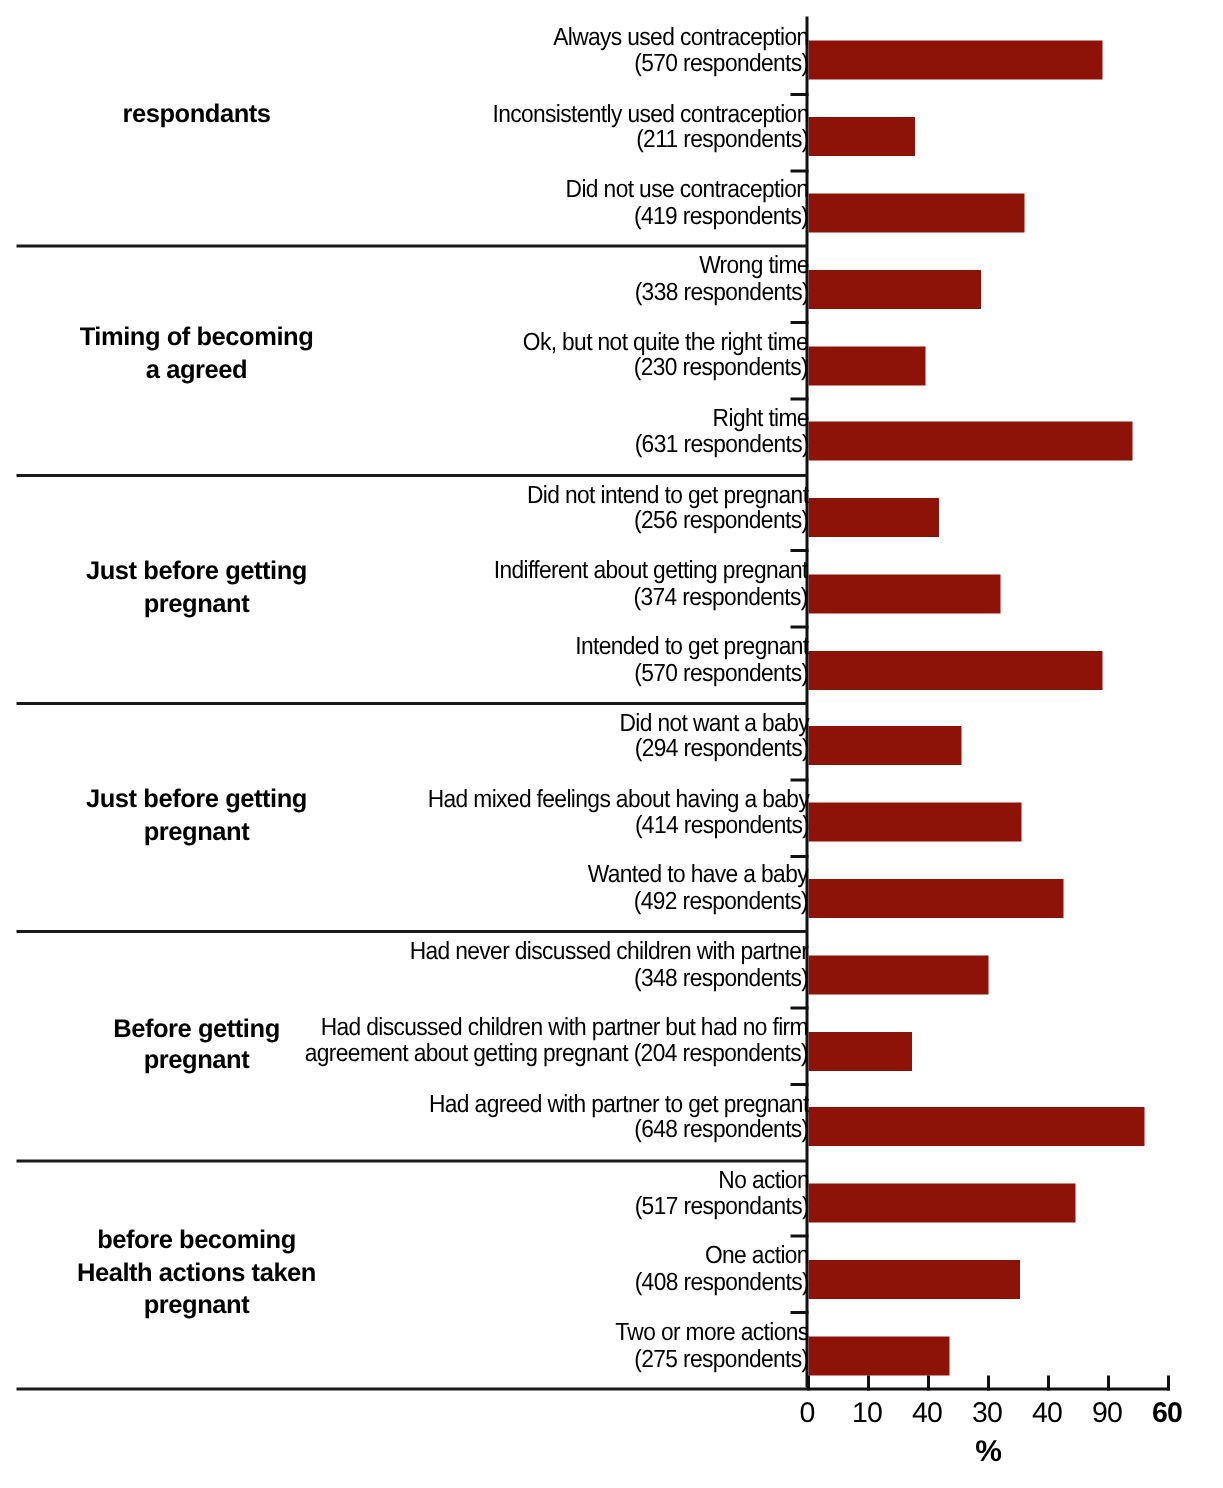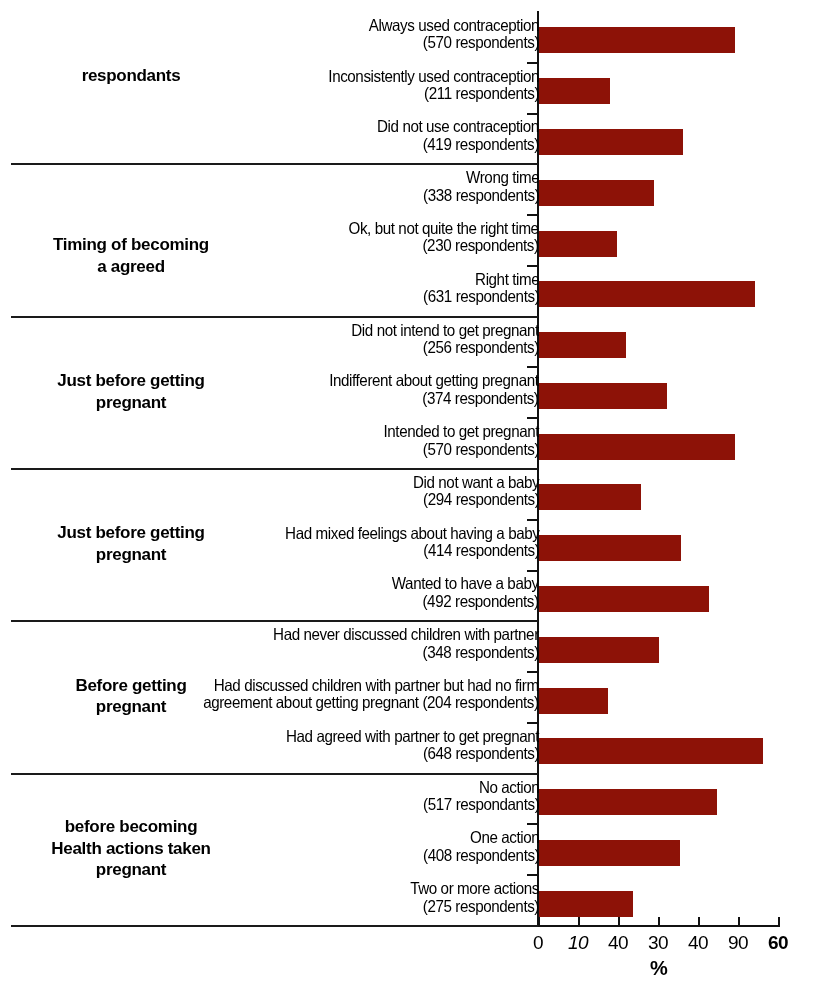--- a/index.html
+++ b/index.html
@@ -136,21 +136,21 @@
       <span class="ln">Inconsistently used contraception</span>
       <span class="ln">(211 respondents)</span>
     </div>
     <div class="bar" style="width: 71.2px; background: rgb(141, 18, 7); top: 78.1667px;"></div>
     <div class="row-label" style="top: 118.444px;">
       <span class="ln">Did not use contraception</span>
       <span class="ln">(419 respondents)</span>
     </div>
     <div class="bar" style="width: 144px; background: rgb(141, 18, 7); top: 128.944px;"></div>
     <div class="group-sep" style="top: 315.667px; width: 527px;"></div>
-    <div class="group-title" style="top: 234px;">
+    <div class="group-title" style="top: 214px;">
       <span class="ln">Timing of becoming</span>
       <span class="ln">a agreed</span>
     </div>
     <div class="row-tick" style="top: 214.111px;"></div>
     <div class="row-label" style="top: 169.222px;">
       <span class="ln">Wrong time</span>
       <span class="ln">(338 respondents)</span>
     </div>
     <div class="bar" style="width: 114.8px; background: rgb(141, 18, 7); top: 179.722px;"></div>
     <div class="row-tick" style="top: 264.889px;"></div>
@@ -250,21 +250,21 @@
     <div class="bar" style="width: 141.2px; background: rgb(141, 18, 7); top: 839.833px;"></div>
     <div class="row-label" style="top: 880.111px;">
       <span class="ln">Two or more actions</span>
       <span class="ln">(275 respondents)</span>
     </div>
     <div class="bar" style="width: 94px; background: rgb(141, 18, 7); top: 890.611px;"></div>
     <div class="xaxis" style="width: 242px;"></div>
     <div class="xtick" style="left: 538px;"></div>
     <div class="xticklabel" style="left: 538px;">0</div>
     <div class="xtick" style="left: 578px;"></div>
-    <div class="xticklabel" style="left: 578px; font-style: italic;">10</div>
+    <div class="xticklabel" style="left: 578px;">10</div>
     <div class="xtick" style="left: 618px;"></div>
     <div class="xticklabel" style="left: 618px;">40</div>
     <div class="xtick" style="left: 658px;"></div>
     <div class="xticklabel" style="left: 658px;">30</div>
     <div class="xtick" style="left: 698px;"></div>
     <div class="xticklabel" style="left: 698px;">40</div>
     <div class="xtick" style="left: 738px;"></div>
     <div class="xticklabel" style="left: 738px;">90</div>
     <div class="xtick" style="left: 778px;"></div>
     <div class="xticklabel" style="left: 778px; font-weight: bold;">60</div>

